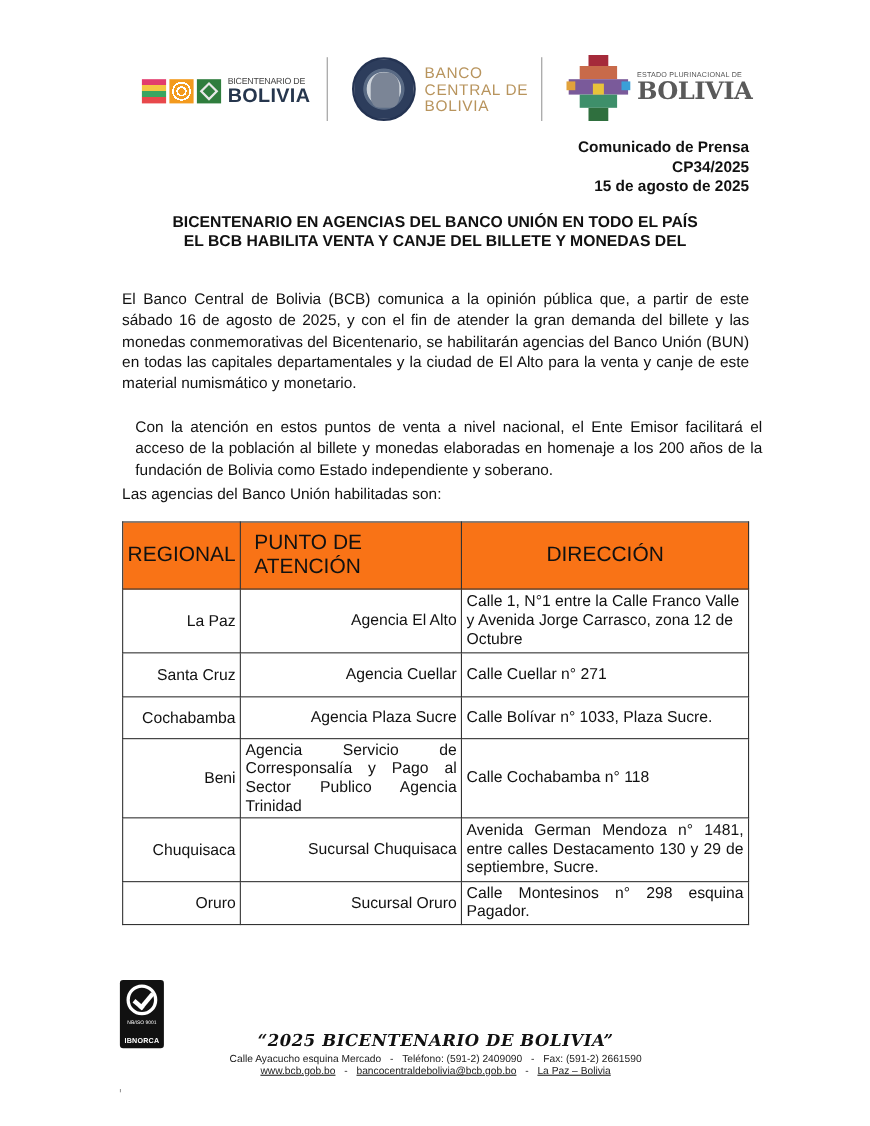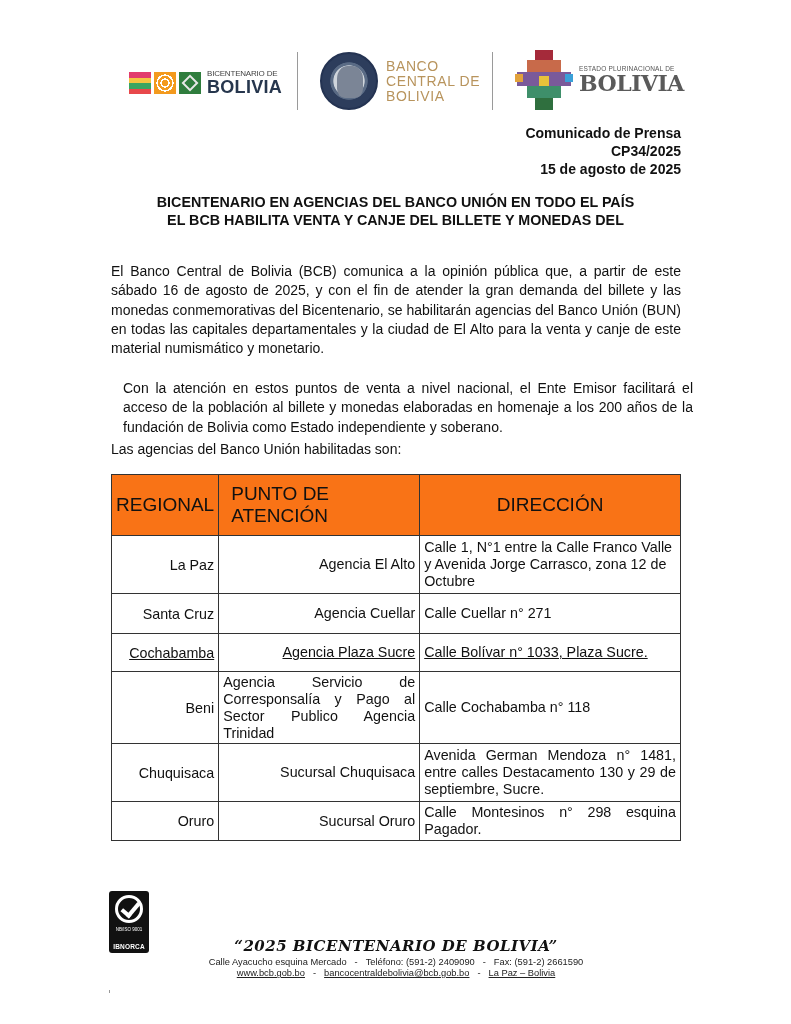--- a/index.html
+++ b/index.html
@@ -47,21 +47,21 @@
     table.agencias th { background: #f97316; height: 60px; font-weight: normal; font-size: 19px; text-align: center; }
     table.agencias th.c1 { width: 92px; }
     table.agencias th.c2 { width: 184px; text-align: left; padding-left: 12px; }
     td.reg { text-align: right; line-height: 18px; }
     td.pt { text-align: right; line-height: 17px; }
     td.pt.just { text-align: justify; text-align-last: left; }
     td.dir { line-height: 17px; text-align: left; margin-top: 44px; }
     td.dir.just { text-align: justify; text-align-last: left; }
     tr.r-lapaz td { height: 57px; }
     tr.r-santacruz td { height: 39px; }
-    tr.r-cocha td { height: 37px; text-decoration: underline; }
+    tr.r-cocha td { height: 37px; }
     tr.r-beni td { height: 71px; }
     tr.r-chuq td { height: 57px; }
     tr.r-tarija td { height: 38px; }
     tr.r-oruro td { height: 38px; }
 
     
     .iso { position: absolute; left: 109px; top: 891px; width: 40px; height: 62px; background: #111; border-radius: 3px; color: #fff; text-align: center; }
     .iso-check { position: absolute; left: 6px; top: 4px; width: 28px; height: 28px; border-radius: 50%; border: 3px solid #fff; box-sizing: border-box; }
     .iso-check::after { content:""; position:absolute; left:7px; top:1px; width:7px; height:14px; border-right:4px solid #fff; border-bottom:4px solid #fff; transform: rotate(40deg); }
     .iso-norm { position: absolute; top: 36px; left: 0; width: 40px; font-size: 4.5px; line-height: 5px; }

